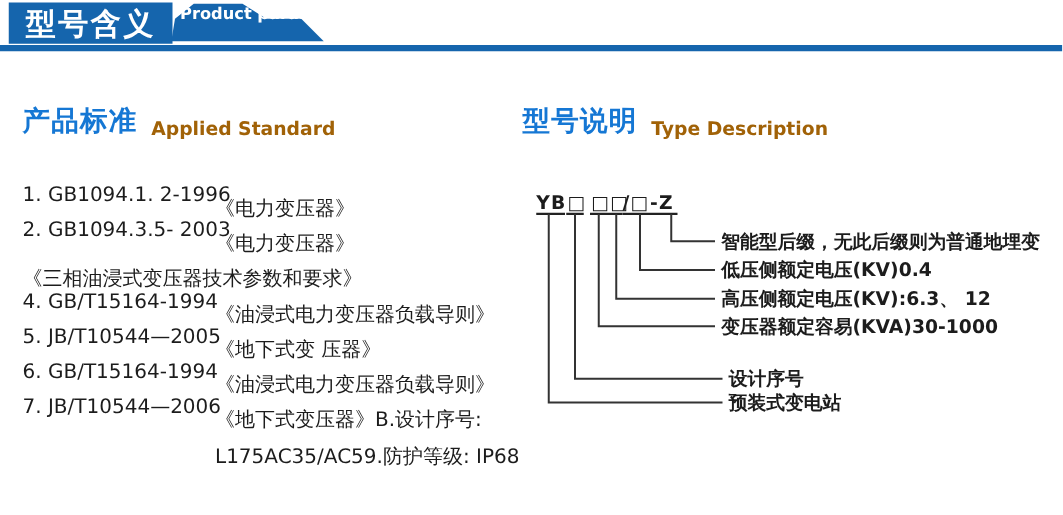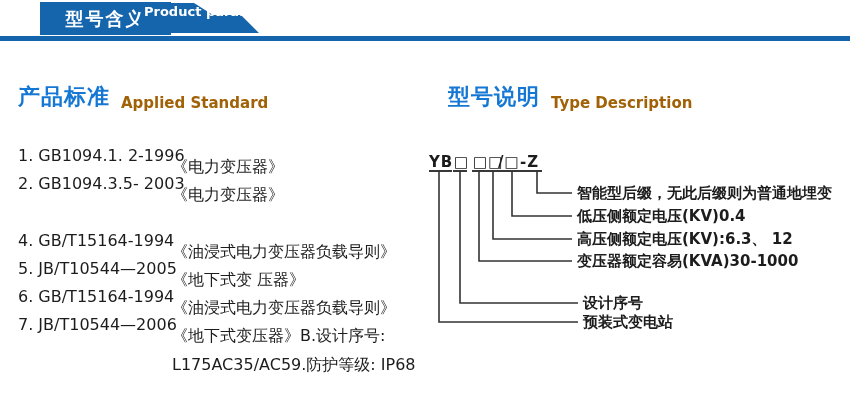--- a/index.html
+++ b/index.html
@@ -3,33 +3,33 @@
 <meta charset="utf-8">
 <style>
   html,body{margin:0;padding:0;background:#fff;}
   .page{
     position:relative;width:850px;height:412px;background:#ffffff;overflow:hidden;
     font-family:"DejaVu Sans","Liberation Sans",sans-serif;
   }
   
   .hdr-block{
     position:absolute;left:7px;top:2px;width:131px;height:33px;
-    background:#1565ad;color:#fff;font-size:18px;font-weight:bold;letter-spacing:2px;
-    display:flex;align-items:center;justify-content:center;white-space:nowrap;margin-left:33px;
+    background:#1565ad;color:#fff;font-size:24px;font-weight:bold;letter-spacing:2px;
+    display:flex;align-items:center;justify-content:center;white-space:nowrap;
   }
   .hdr-wing-svg{position:absolute;left:137px;top:2px;}
   .hdr-wing-text{
     position:absolute;left:144px;top:4px;width:120px;color:#fff;
     font-size:13px;font-weight:bold;white-space:nowrap;
   }
   .hdr-strip{position:absolute;left:0;top:36px;width:850px;height:5px;background:#1565ad;}
   
   .sec-heading{position:absolute;display:flex;align-items:flex-end;gap:11px;white-space:nowrap;}
   .sec-heading.left{left:18px;top:82px;}
-  .sec-heading.right{left:448px;top:82px;}
+  .sec-heading.right{left:418px;top:82px;}
   .sec-cn{font-size:22px;font-weight:bold;color:#1577d4;letter-spacing:1px;}
   .sec-en{font-size:15px;color:#a16207;font-weight:600;}
   
   .std-list{position:absolute;left:18px;top:141px;width:405px;}
   .std-row{display:flex;height:28.3px;align-items:center;font-size:16px;color:#1c1c1c;white-space:nowrap;}
   .std-code{width:154px;flex:none;}
   .std-title{flex:1;margin-top:24px;}
   
   .diagram{position:absolute;left:420px;top:140px;}
   .diagram text{fill:#1c1c1c;font-family:"DejaVu Sans","Liberation Sans",sans-serif;font-weight:bold;}
@@ -58,20 +58,21 @@
   <div class="std-list">
     <div class="std-row">
       <span class="std-code">1. GB1094.1. 2-1996</span>
       <span class="std-title">《电力变压器》</span>
     </div>
     <div class="std-row">
       <span class="std-code">2. GB1094.3.5- 2003</span>
       <span class="std-title">《电力变压器》</span>
     </div>
     <div class="std-row">
+      <span class="std-title">《三相油浸式变压器技术参数和要求》</span>
     </div>
     <div class="std-row">
       <span class="std-code">4. GB/T15164-1994</span>
       <span class="std-title">《油浸式电力变压器负载导则》</span>
     </div>
     <div class="std-row">
       <span class="std-code">5. JB/T10544—2005</span>
       <span class="std-title">《地下式变 压器》</span>
     </div>
     <div class="std-row">

